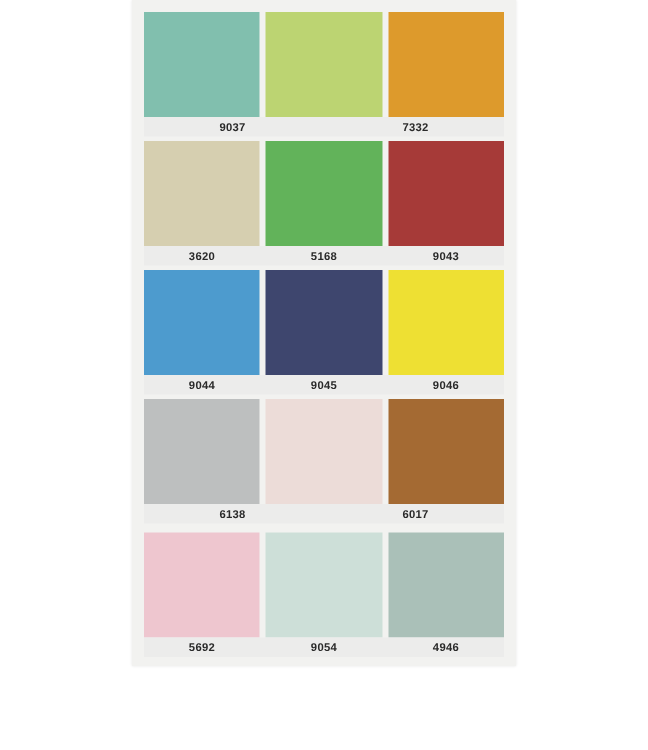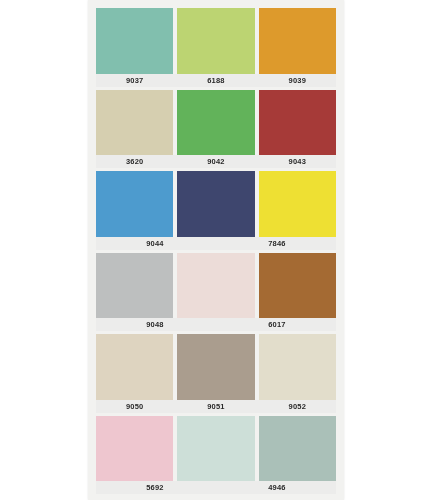--- a/index.html
+++ b/index.html
@@ -9,21 +9,21 @@
   }
   body {
     width: 432px;
     height: 500px;
     font-family: "Liberation Sans", sans-serif;
     overflow: hidden;
   }
   #page {
     position: relative;
     width: 432px;
-    height: 500px;
+    height: 444px;
     background: #ffffff;
     display: flex;
     justify-content: center;
     align-items: stretch;
   }
   #chart-card {
     width: 256px;
     margin: 0 auto;
     background: #f2f2f0;
     box-sizing: border-box;
@@ -89,121 +89,104 @@
         </div>
         <div class="swatch-cell">
           <span class="swatch-chip" style="background-color: rgb(188, 212, 114);"></span>
         </div>
         <div class="swatch-cell">
           <span class="swatch-chip" style="background-color: rgb(221, 154, 44);"></span>
         </div>
       </div>
       <div class="swatch-labels">
         <div class="swatch-label">9037</div>
-        <div class="swatch-label">6188</div>
-        <div class="swatch-label">9039</div>
+        <div class="swatch-label">7332</div>
       </div>
     </div>
 
     <div class="row-gap"></div>
 
     <div class="swatch-row">
       <div class="swatch-colors">
         <div class="swatch-cell">
           <span class="swatch-chip" style="background-color: rgb(214, 207, 176);"></span>
         </div>
         <div class="swatch-cell">
           <span class="swatch-chip" style="background-color: rgb(98, 179, 90);"></span>
         </div>
         <div class="swatch-cell">
           <span class="swatch-chip" style="background-color: rgb(166, 58, 56);"></span>
         </div>
       </div>
       <div class="swatch-labels">
         <div class="swatch-label">3620</div>
-        <div class="swatch-label">9042</div>
+        <div class="swatch-label">5168</div>
         <div class="swatch-label">9043</div>
       </div>
     </div>
 
     <div class="row-gap"></div>
 
     <div class="swatch-row">
       <div class="swatch-colors">
         <div class="swatch-cell">
           <span class="swatch-chip" style="background-color: rgb(77, 155, 206);"></span>
         </div>
         <div class="swatch-cell">
           <span class="swatch-chip" style="background-color: rgb(62, 70, 110);"></span>
         </div>
         <div class="swatch-cell">
           <span class="swatch-chip" style="background-color: rgb(238, 224, 51);"></span>
         </div>
       </div>
       <div class="swatch-labels">
         <div class="swatch-label">9044</div>
-        <div class="swatch-label">7846</div>
+        <div class="swatch-label">9045</div>
+        <div class="swatch-label">9046</div>
       </div>
     </div>
 
     <div class="row-gap"></div>
 
     <div class="swatch-row">
       <div class="swatch-colors">
         <div class="swatch-cell">
           <span class="swatch-chip" style="background-color: rgb(189, 191, 191);"></span>
         </div>
         <div class="swatch-cell">
           <span class="swatch-chip" style="background-color: rgb(236, 220, 216);"></span>
         </div>
         <div class="swatch-cell">
           <span class="swatch-chip" style="background-color: rgb(164, 106, 51);"></span>
         </div>
       </div>
       <div class="swatch-labels">
-        <div class="swatch-label">9048</div>
+        <div class="swatch-label">6138</div>
         <div class="swatch-label">6017</div>
       </div>
     </div>
 
     <div class="row-gap"></div>
 
-    <div class="swatch-row">
-      <div class="swatch-colors">
-        <div class="swatch-cell">
-          <span class="swatch-chip" style="background-color: rgb(222, 212, 192);"></span>
-        </div>
-        <div class="swatch-cell">
-          <span class="swatch-chip" style="background-color: rgb(170, 157, 142);"></span>
-        </div>
-        <div class="swatch-cell">
-          <span class="swatch-chip" style="background-color: rgb(226, 221, 203);"></span>
-        </div>
-      </div>
-      <div class="swatch-labels">
-        <div class="swatch-label">9050</div>
-        <div class="swatch-label">9051</div>
-        <div class="swatch-label">9052</div>
-      </div>
-    </div>
 
     <div class="row-gap"></div>
 
     <div class="swatch-row">
       <div class="swatch-colors">
         <div class="swatch-cell">
           <span class="swatch-chip" style="background-color: rgb(238, 198, 207);"></span>
         </div>
         <div class="swatch-cell">
           <span class="swatch-chip" style="background-color: rgb(205, 223, 216);"></span>
         </div>
         <div class="swatch-cell">
           <span class="swatch-chip" style="background-color: rgb(170, 192, 184);"></span>
         </div>
       </div>
       <div class="swatch-labels">
         <div class="swatch-label">5692</div>
+        <div class="swatch-label">9054</div>
         <div class="swatch-label">4946</div>
       </div>
     </div>
 
   </div>
 </div>
 
 </body></html>

